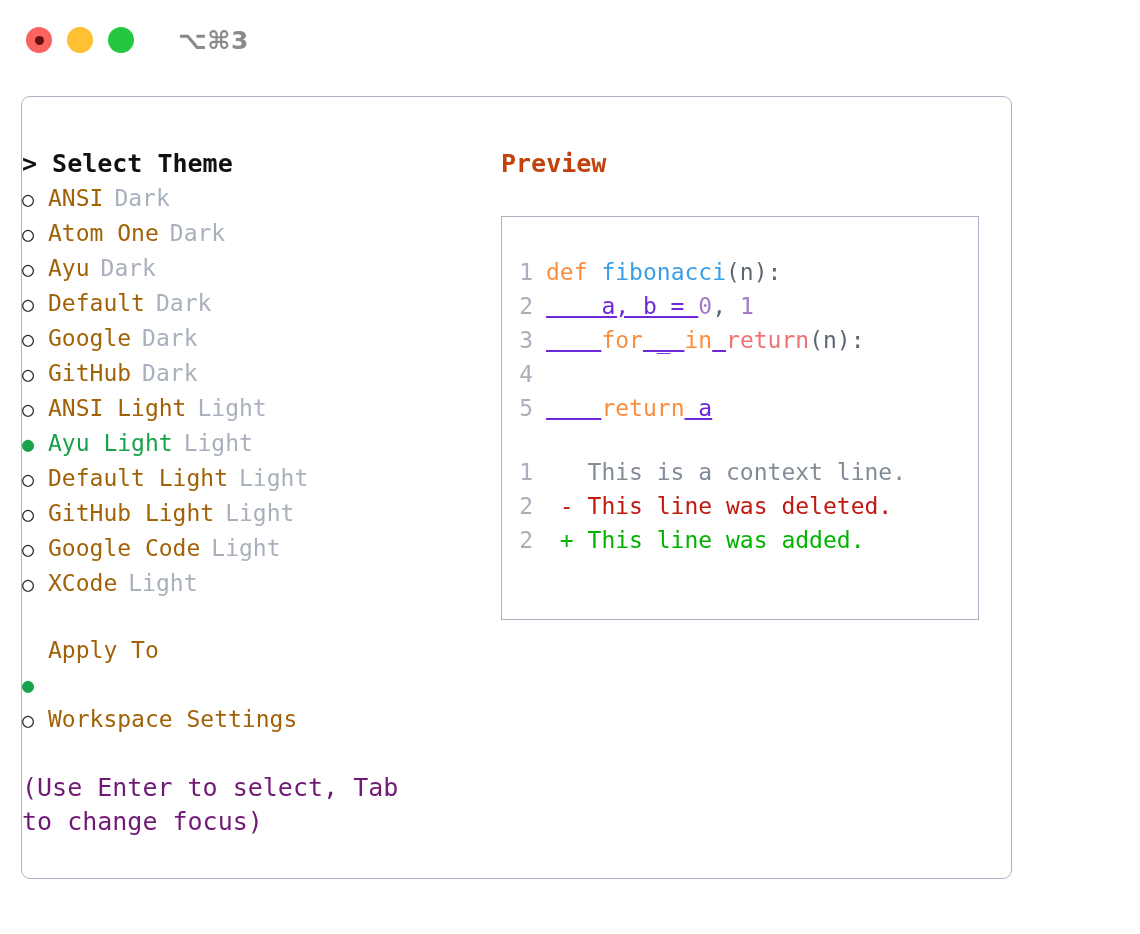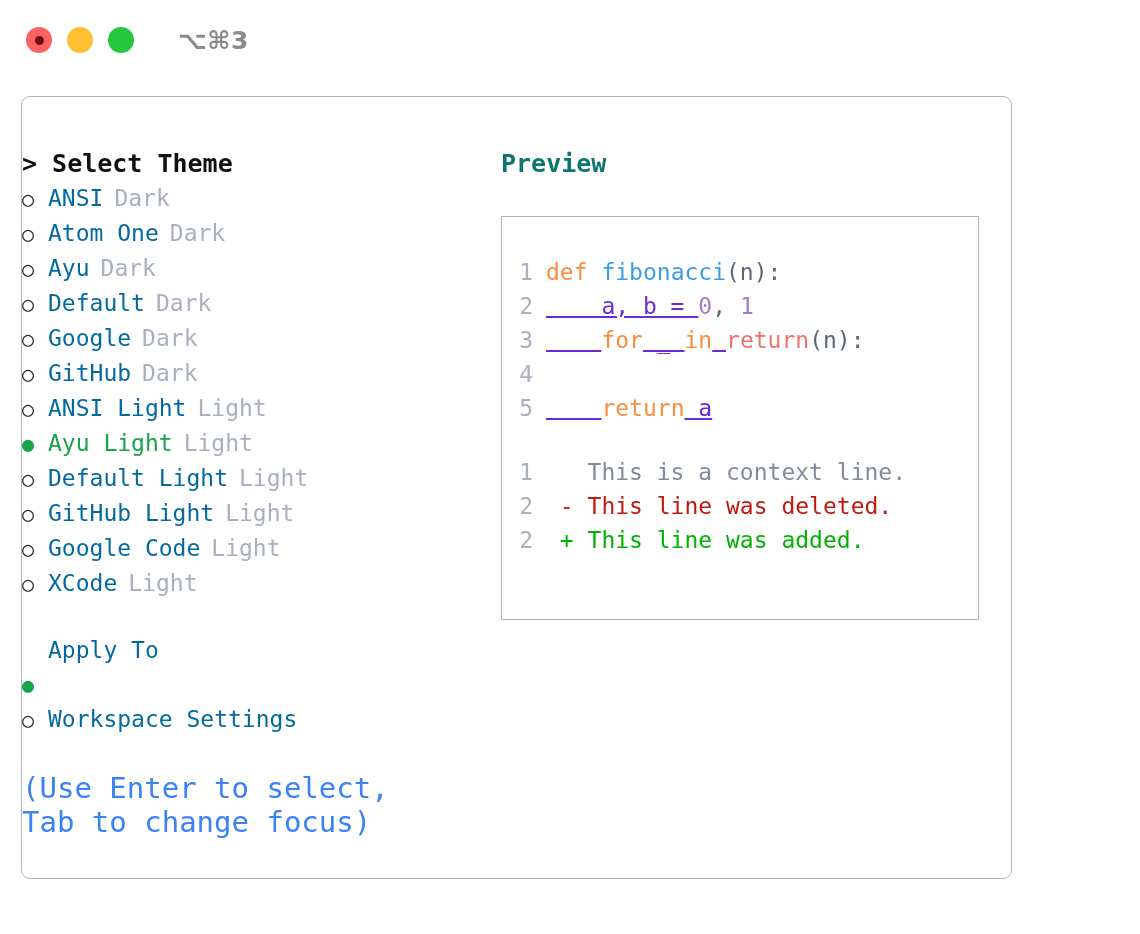--- a/index.html
+++ b/index.html
@@ -119,41 +119,41 @@
     white-space: pre;
   }
   .opt .marker {
     width: 26px;
     flex: 0 0 26px;
     color: #2b2b2b;
     font-size: 20px;
     line-height: 34px;
   }
   .opt .marker.sel { color: #16a34a; }
-  .opt .name  { color: #0369a1; }
+  .opt .name  { color: #a16207; }
   .opt .name.sel { color: #16a34a; }
   .opt .tag   { color: #a9b0bd; padding-left: 11px; }
 
   .opt.noMarker .marker { color: transparent; }
 
   .spacer-sm { height: 34px; }
   .spacer-md { height: 32px; }
 
   .hint {
-    color: #3b82f6;
-    font-size: 29px;
+    color: #701a75;
+    font-size: 25px;
     line-height: 34px;
     width: 415px;
   }
 
   
   .preview-title {
     font-size: 25px;
     font-weight: 700;
-    color: #0f766e;
+    color: #c2410c;
     line-height: 34px;
   }
 
   .code-box {
     margin-top: 35px;
     width: 478px;
     height: 404px;
     border: 1.6px solid #adb5c4;
     box-sizing: border-box;
     background: #ffffff;

